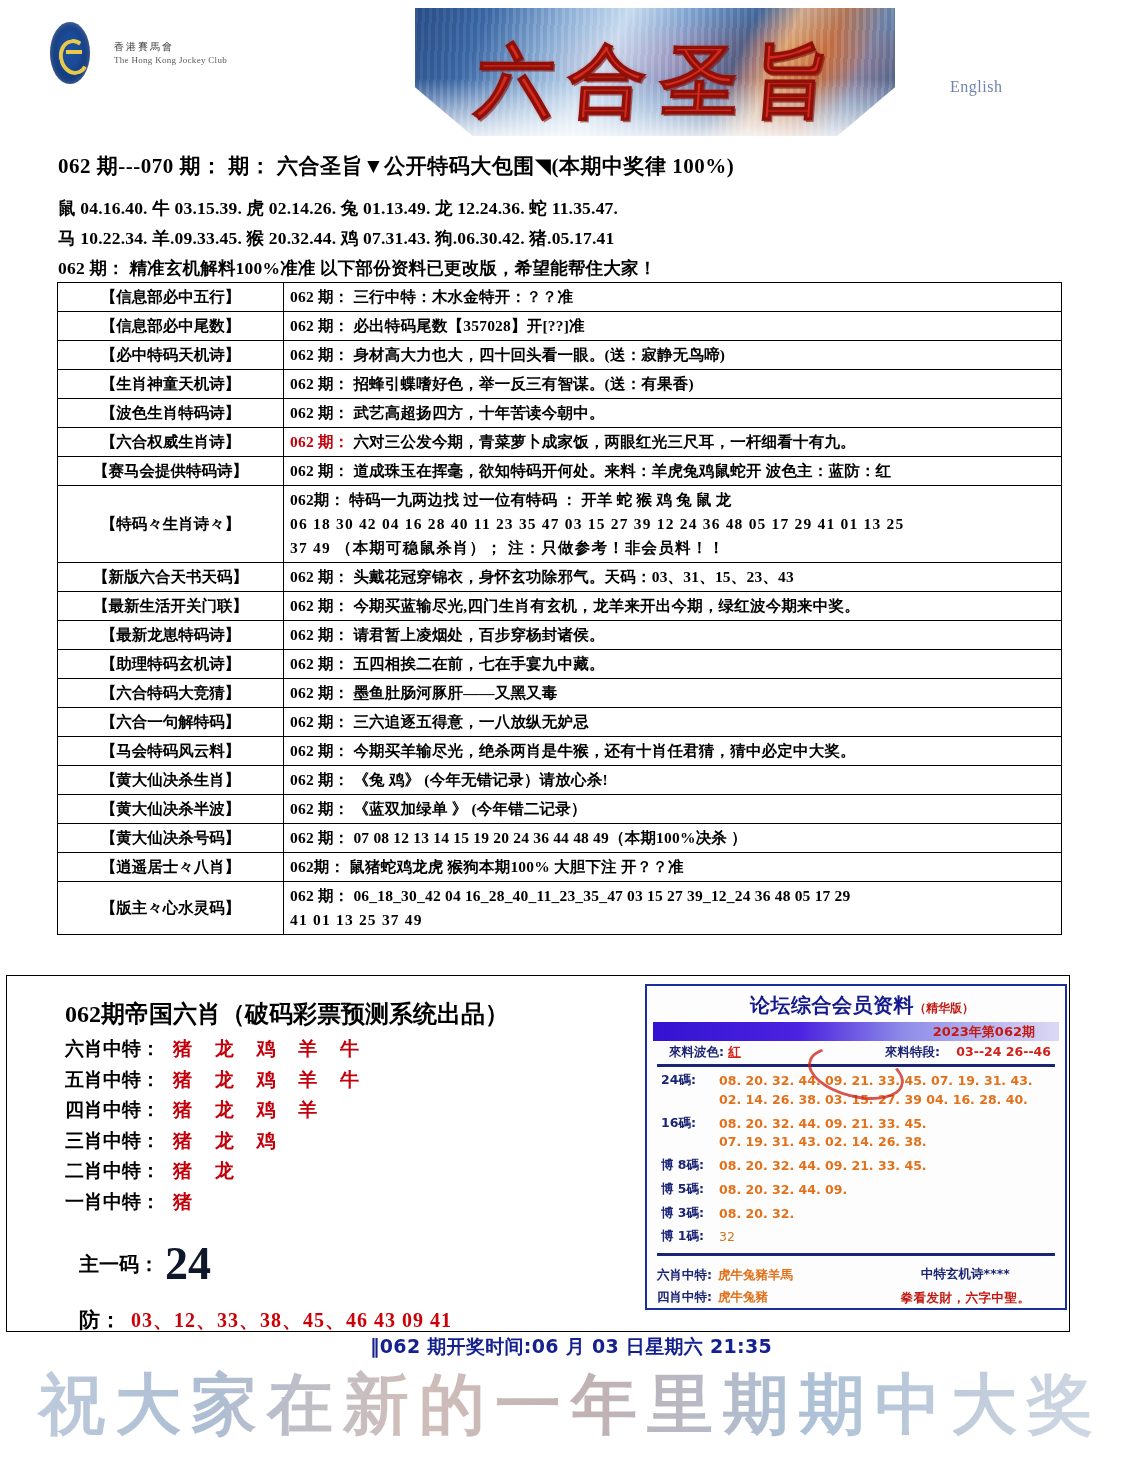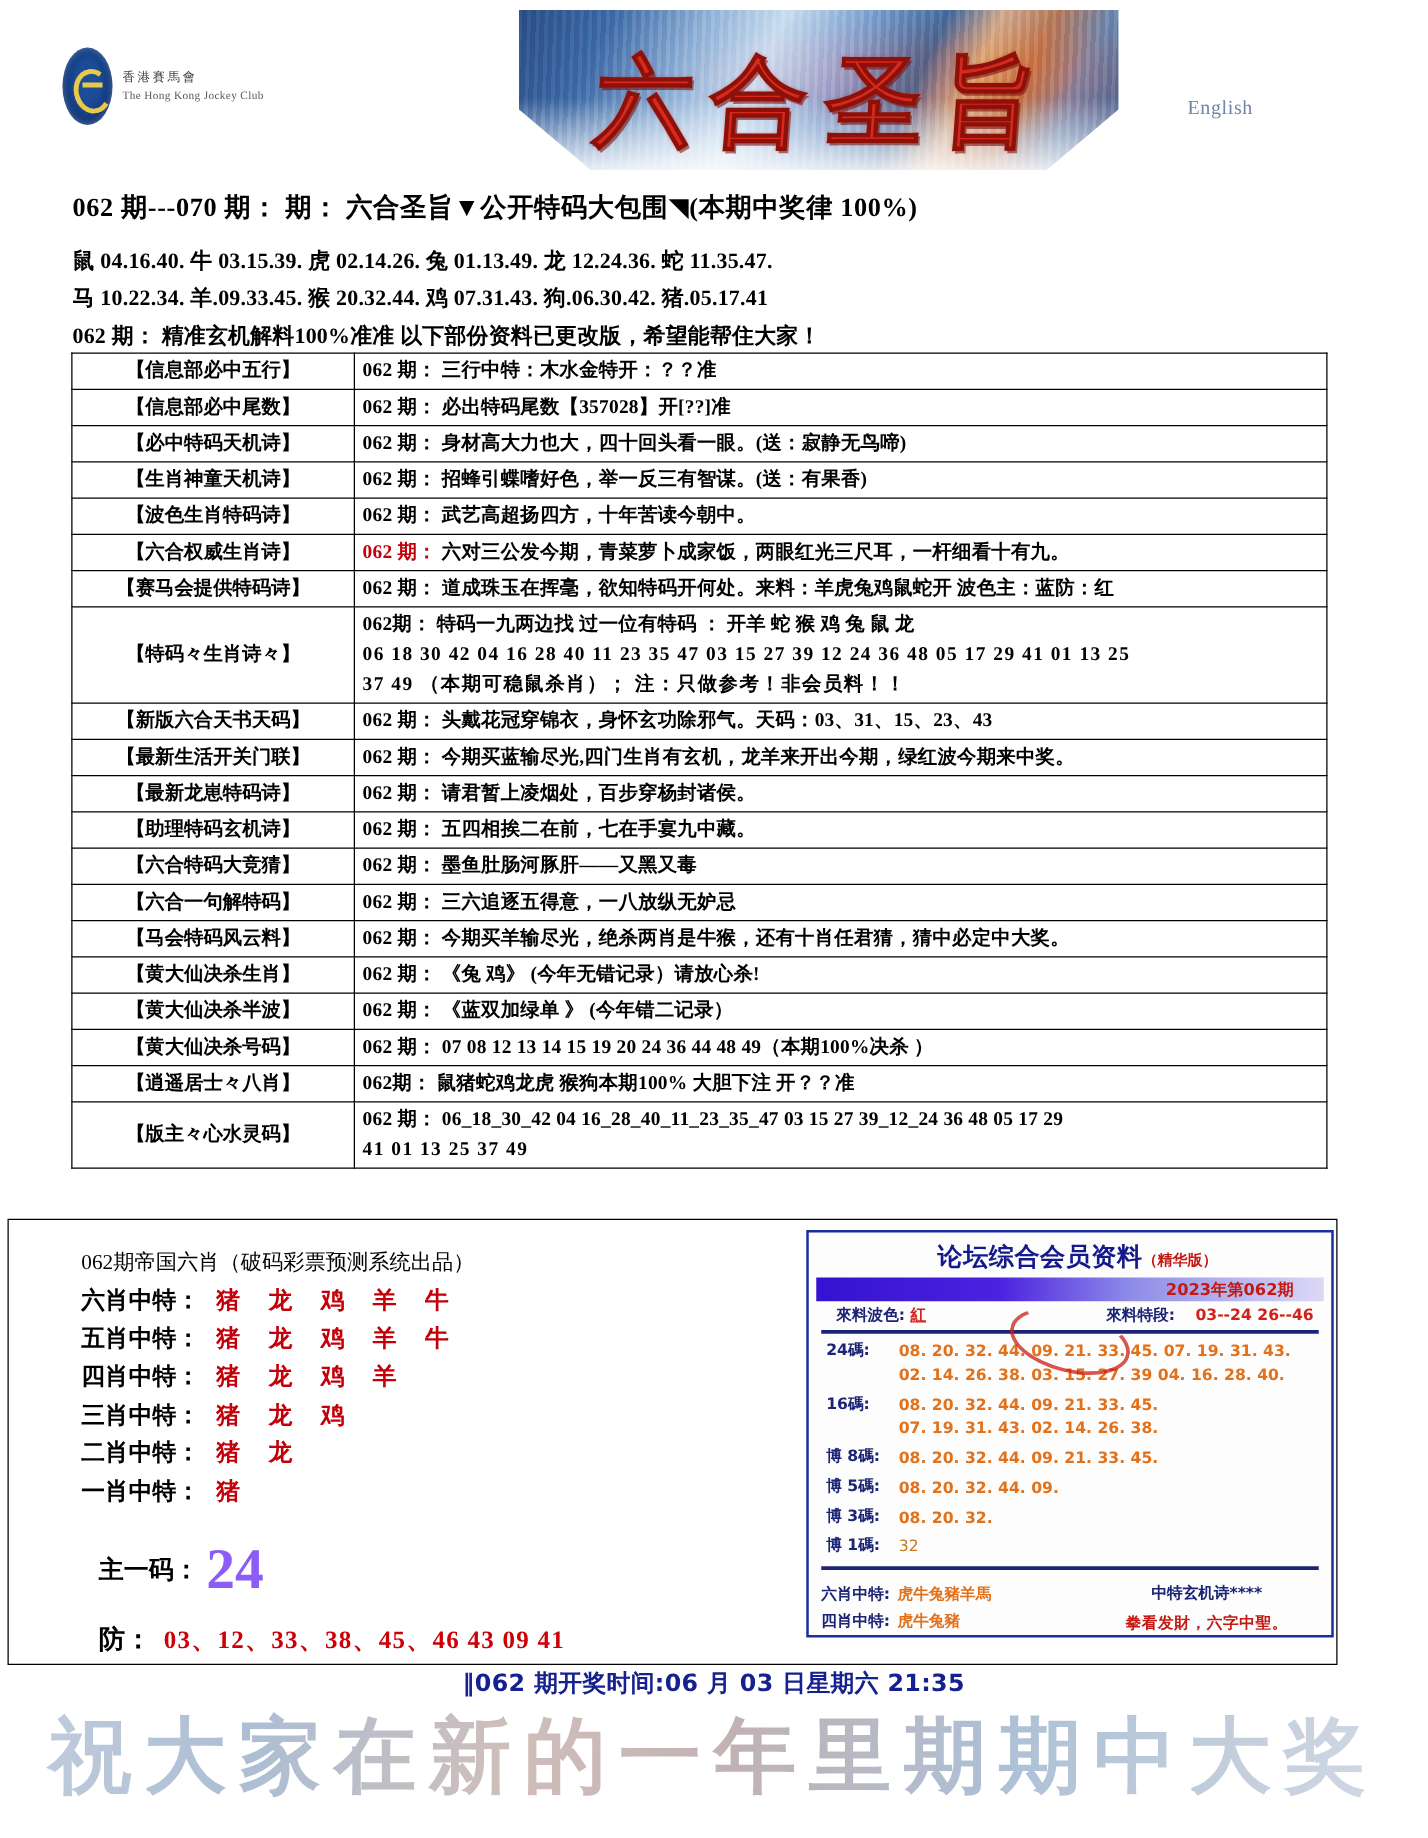--- a/index.html
+++ b/index.html
@@ -7,21 +7,21 @@
     width:1142px;height:1470px;
     background:#ffffff;
     font-family:"Liberation Serif","DejaVu Serif",serif;
     color:#000;
     overflow:hidden;
     position:relative;
   }
 
   
   .header{position:relative;height:150px;}
-  .logo-wrap{position:absolute;left:50px;top:38px;display:flex;align-items:center;gap:8px;}
+  .logo-wrap{position:absolute;left:50px;top:22px;display:flex;align-items:center;gap:24px;}
   .logo-mark{width:40px;height:62px;position:relative;}
   .logo-oval{
     position:absolute;left:0;top:0;width:40px;height:62px;border-radius:50%;
     background:radial-gradient(ellipse at 50% 45%, #1d4f9e 0%, #1b4a96 35%, #0e3373 70%, #0a2a5e 100%);
     box-shadow:inset 0 0 6px rgba(255,255,255,.35);
   }
   .logo-c{
     position:absolute;left:9px;top:17px;width:22px;height:28px;
     border:4px solid #e9c94a;border-radius:50%;border-right-color:transparent;
     transform:rotate(-12deg);
@@ -97,26 +97,26 @@
   .red{color:#c3000a;}
   .period{white-space:nowrap;}
   .numline{letter-spacing:1.2px;font-weight:bold;}
 
   
   .lower-panel{
     position:absolute;left:6px;top:975px;width:1062px;height:355px;
     border:1px solid #000;background:#fff;
   }
   .lower-left{position:absolute;left:58px;top:22px;width:560px;}
-  .ll-title{font-size:17px;font-weight:normal;margin-bottom:6px;}
+  .ll-title{font-size:24px;font-weight:bold;margin-bottom:6px;}
   .ll-row{font-size:19px;font-weight:bold;margin:4.5px 0;white-space:nowrap;}
   .ll-row .lab{display:inline-block;min-width:108px;}
   .ll-row .sx{color:#c3000a;letter-spacing:9px;}
   .main-code{margin-top:22px;font-size:20px;font-weight:bold;padding-left:14px;}
-  .main-code .big{color:#8b5cf6;font-size:46px;font-weight:bold;vertical-align:-8px;padding-left:6px;
+  .main-code .big{color:#0f172a;font-size:46px;font-weight:bold;vertical-align:-8px;padding-left:6px;
     font-family:"Liberation Serif",serif;}
   .fang{margin-top:16px;font-size:21px;font-weight:bold;padding-left:14px;}
   .fang .nums{color:#cc0008;letter-spacing:1px;padding-left:10px;font-size:20px;}
 
   
   .bluebox{
     position:absolute;left:638px;top:8px;width:418px;height:322px;
     border:2px solid #1b2f9c;background:#fdfdfd;
     font-family:"DejaVu Sans","Liberation Sans",sans-serif;
     overflow:hidden;

